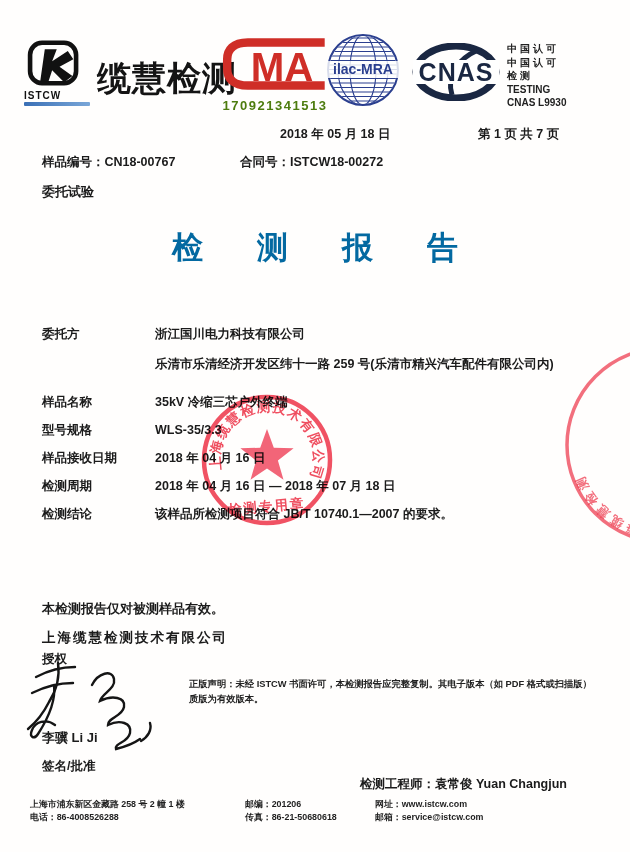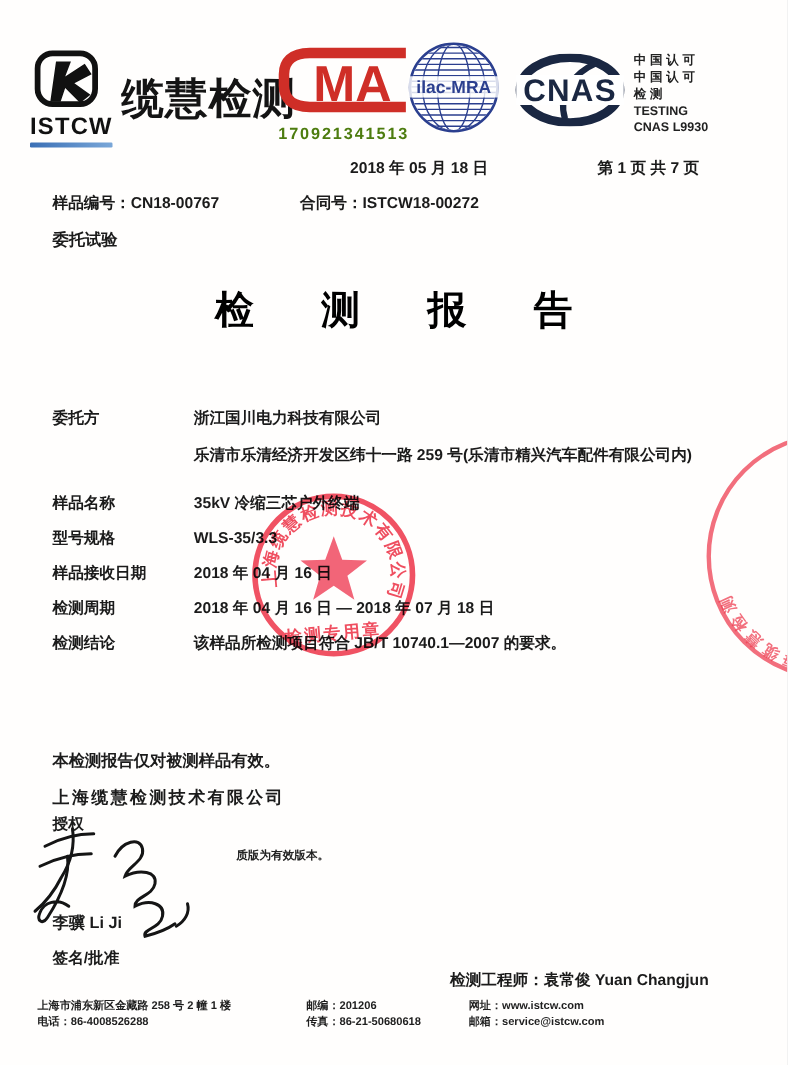--- a/index.html
+++ b/index.html
@@ -5,30 +5,30 @@
   html,body{margin:0;padding:0;background:#e9e9e9;}
   .page{
     position:relative;width:630px;height:852px;margin:0 auto;
     background:#fffefd;overflow:hidden;
     font-family:"Liberation Sans","DejaVu Sans",sans-serif;
     color:#1b1b1b;
   }
   .abs{position:absolute;}
   
   .brand-name{font-size:34px;font-weight:900;letter-spacing:1px;color:#141414;}
-  .istcw-text{font-size:19px;font-weight:900;letter-spacing:1px;color:#111;text-align:center;}
+  .istcw-text{font-size:10px;font-weight:900;letter-spacing:1px;color:#111;}
   .istcw-bar{height:4px;background:linear-gradient(90deg,#3a6fb5,#7aa7d8);margin-top:1px;border-radius:1px;}
   .cma-number{font-size:13px;font-weight:800;color:#4d7c0f;letter-spacing:1.5px;text-align:center;}
   .accred{font-size:10px;font-weight:700;line-height:13.5px;color:#222;}
   .accred .cjk{letter-spacing:3px;}
   
   .meta{font-size:12.5px;font-weight:700;white-space:nowrap;}
   .title{
     position:absolute;top:227px;left:0;width:100%;text-align:center;
-    font-size:31px;font-weight:800;letter-spacing:54px;text-indent:54px;color:#000000;
+    font-size:31px;font-weight:800;letter-spacing:54px;text-indent:54px;color:#0369a1;
   }
   .row{position:absolute;left:42px;font-size:12.5px;font-weight:700;white-space:nowrap;}
   .row .lbl{display:inline-block;width:113px;}
   .notice{
     position:absolute;left:189px;top:677px;width:432px;
     font-size:9.3px;font-weight:700;line-height:14.5px;color:#222;
   }
   .footer-line{font-size:8.9px;font-weight:700;white-space:nowrap;color:#1f1f1f;line-height:13px;}
   .stamp-svg{mix-blend-mode:multiply;}
 </style>
@@ -157,20 +157,21 @@
       <path d="M38,8 C40,22 36,36 29,47 C23,59 14,69 8,74"></path>
       <path d="M16,22 C31,14 46,12 55,12"></path>
       <path d="M12,38 C28,30 44,28 53,28"></path>
       <path d="M34,30 C36,46 29,62 18,79 C14,85 9,82 12,75 C15,67 26,63 35,70"></path>
       <path d="M72,30 C78,18 92,14 94,24 C96,34 82,38 80,46 C92,40 106,42 104,52 C102,62 88,62 88,70 C100,64 112,68 110,78 C108,88 94,88 96,94 C104,92 113,89 120,84"></path>
       <path d="M121,86 C128,82 132,75 130,68"></path>
     </g>
   </svg>
 
   <div class="notice">
+    <div>正版声明：未经 ISTCW 书面许可，本检测报告应完整复制。其电子版本（如 PDF 格式或扫描版）</div>
     <div>质版为有效版本。</div>
   </div>
 
   <div class="row" style="top:729px;font-size:13px;">李骥 Li Ji</div>
   <div class="row" style="top:758px;font-size:12.5px;">签名/批准</div>
 
   <div class="abs meta" style="left:360px;top:776px;font-size:12.5px;">
     <span>检测工程师：</span><span>袁常俊 Yuan Changjun</span>
   </div>
 

